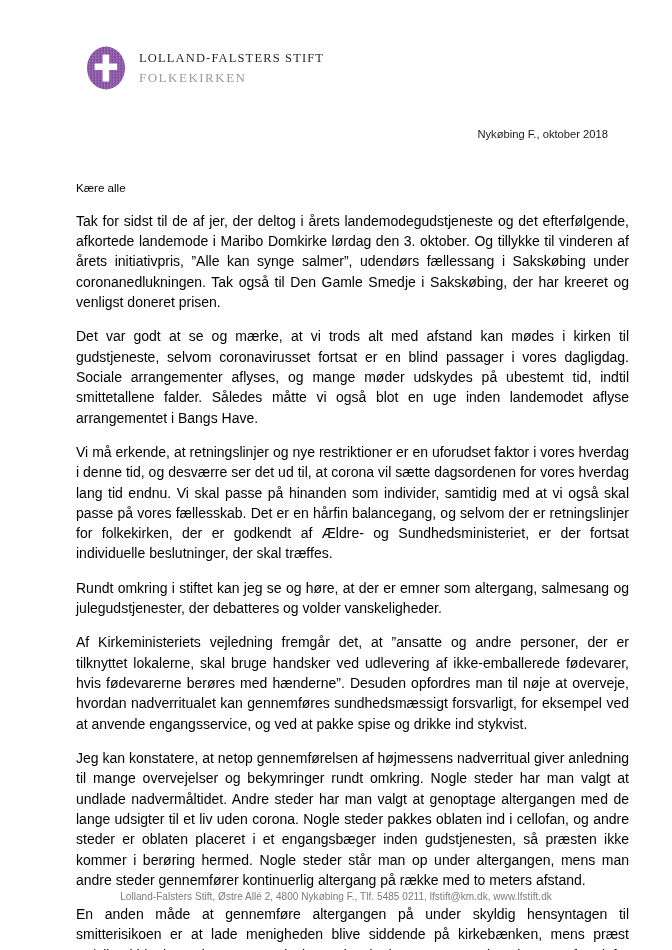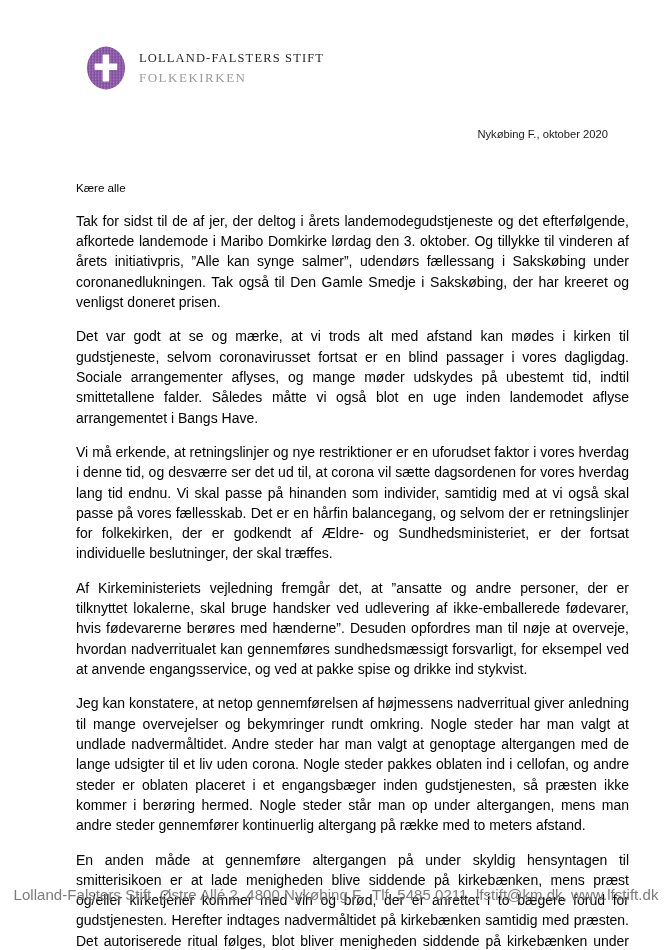--- a/index.html
+++ b/index.html
@@ -114,21 +114,21 @@
   
   .footer {
     position: absolute;
     left: 0;
     right: 0;
     bottom: 46px;
     text-align: center;
   }
 
   .footer-text {
-    font-size: 15px;
+    font-size: 10px;
     color: #7b7b7b;
     letter-spacing: 0.05px;
     white-space: nowrap;
   }
 </style>
 </head>
 <body>
 
 <div class="page">
 
@@ -150,29 +150,30 @@
         </mask>
       </defs>
       <ellipse cx="20" cy="22" rx="19" ry="21.5" fill="url(#grain)" mask="url(#crossmask)"></ellipse>
     </svg>
     <div class="logo-text">
       <div class="logo-title">LOLLAND-FALSTERS STIFT</div>
       <div class="logo-subtitle">FOLKEKIRKEN</div>
     </div>
   </div>
 
-  <div class="dateline">Nykøbing F., oktober 2020</div>
+  <div class="dateline">Nykøbing F., oktober 2018</div>
 
   <div class="content">
 
     <p class="salutation">Kære alle</p>
 
     <p class="para">Tak for sidst til de af jer, der deltog i årets landemodegudstjeneste og det efterfølgende, afkortede landemode i Maribo Domkirke lørdag den 3. oktober. Og tillykke til vinderen af årets initiativpris, ”Alle kan synge salmer”, udendørs fællessang i Sakskøbing under coronanedlukningen. Tak også til Den Gamle Smedje i Sakskøbing, der har kreeret og venligst doneret prisen.</p>
     <p class="para">Det var godt at se og mærke, at vi trods alt med afstand kan mødes i kirken til gudstjeneste, selvom coronavirusset fortsat er en blind passager i vores dagligdag. Sociale arrangementer aflyses, og mange møder udskydes på ubestemt tid, indtil smittetallene falder. Således måtte vi også blot en uge inden landemodet aflyse arrangementet i Bangs Have.</p>
     <p class="para">Vi må erkende, at retningslinjer og nye restriktioner er en uforudset faktor i vores hverdag i denne tid, og desværre ser det ud til, at corona vil sætte dagsordenen for vores hverdag lang tid endnu. Vi skal passe på hinanden som individer, samtidig med at vi også skal passe på vores fællesskab. Det er en hårfin balancegang, og selvom der er retningslinjer for folkekirken, der er godkendt af Ældre- og Sundhedsministeriet, er der fortsat individuelle beslutninger, der skal træffes.</p>
+    <p class="para">Rundt omkring i stiftet kan jeg se og høre, at der er emner som altergang, salmesang og julegudstjenester, der debatteres og volder vanskeligheder.</p>
 
     <p class="para">Af Kirkeministeriets vejledning fremgår det, at ”ansatte og andre personer, der er tilknyttet lokalerne, skal bruge handsker ved udlevering af ikke-emballerede fødevarer, hvis fødevarerne berøres med hænderne”. Desuden opfordres man til nøje at overveje, hvordan nadverritualet kan gennemføres sundhedsmæssigt forsvarligt, for eksempel ved at anvende engangsservice, og ved at pakke spise og drikke ind stykvist.</p>
     <p class="para">Jeg kan konstatere, at netop gennemførelsen af højmessens nadverritual giver anledning til mange overvejelser og bekymringer rundt omkring. Nogle steder har man valgt at undlade nadvermåltidet. Andre steder har man valgt at genoptage altergangen med de lange udsigter til et liv uden corona. Nogle steder pakkes oblaten ind i cellofan, og andre steder er oblaten placeret i et engangsbæger inden gudstjenesten, så præsten ikke kommer i berøring hermed. Nogle steder står man op under altergangen, mens man andre steder gennemfører kontinuerlig altergang på række med to meters afstand.</p>
     <p class="para">En anden måde at gennemføre altergangen på under skyldig hensyntagen til smitterisikoen er at lade menigheden blive siddende på kirkebænken, mens præst og/eller kirketjener kommer med vin og brød, der er anrettet i to bægere forud for gudstjenesten. Herefter indtages nadvermåltidet på kirkebænken samtidig med præsten. Det autoriserede ritual følges, blot bliver menigheden siddende på kirkebænken under hele gudstjenesten. Bortset fra erfaringer med gangbesværede, der ikke kan bevæge sig op til alteret, har vi i den danske folkekirke ikke tradition for at holde altergang på denne måde. Det kan imidlertid være en god måde at inkorporere forholdsregler og sikre gudstjenestens sammenhængskraft på samme tid. Det opleves betydningsfuldt, at der i kirkens ritualer er omtanke for de svage og udsatte, og at sikkerheden er vores fælles interesse.</p>
 
   </div>
 
   <div class="footer">
     <span class="footer-text">Lolland-Falsters Stift, Østre Allé 2, 4800 Nykøbing F., Tlf. 5485 0211, lfstift@km.dk, www.lfstift.dk</span>
   </div>

